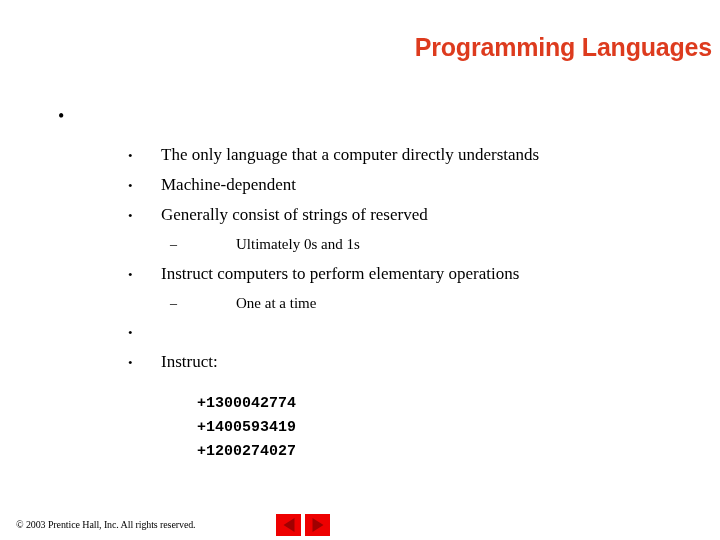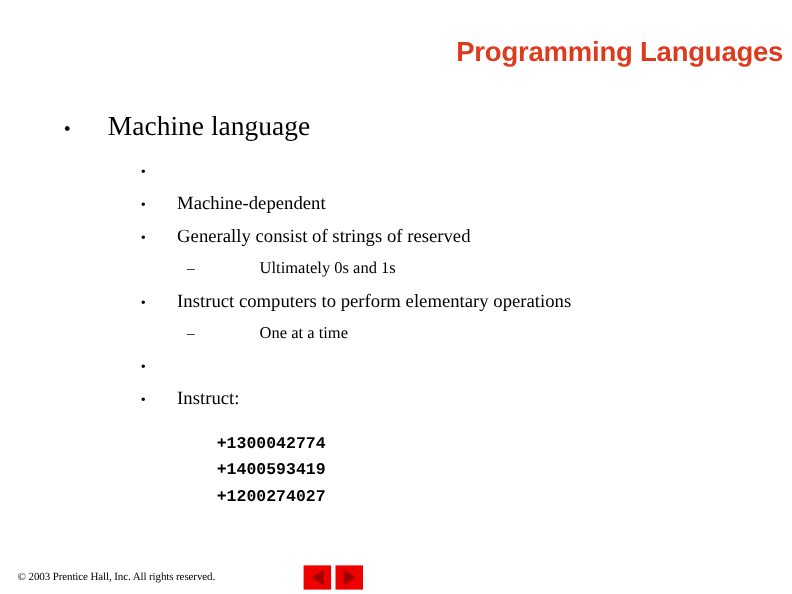--- a/index.html
+++ b/index.html
@@ -164,25 +164,25 @@
 <body>
 
 <div class="slide">
 
   <div class="slide-title">Programming Languages</div>
 
   <div class="body-area">
 
     <div class="line lvl1">
       <span class="marker">•</span>
-      <span class="text">Machine language</span>
-    </div>
-
-    <div class="line lvl2">
-      <span class="marker">•</span>
+    </div>
+
+    <div class="line lvl2">
+      <span class="marker">•</span>
+      <span class="text">The only language that a computer directly understands</span>
     </div>
 
     <div class="line lvl2">
       <span class="marker">•</span>
       <span class="text">Machine-dependent</span>
     </div>
 
     <div class="line lvl2">
       <span class="marker">•</span>
       <span class="text">Generally consist of strings of reserved</span>

